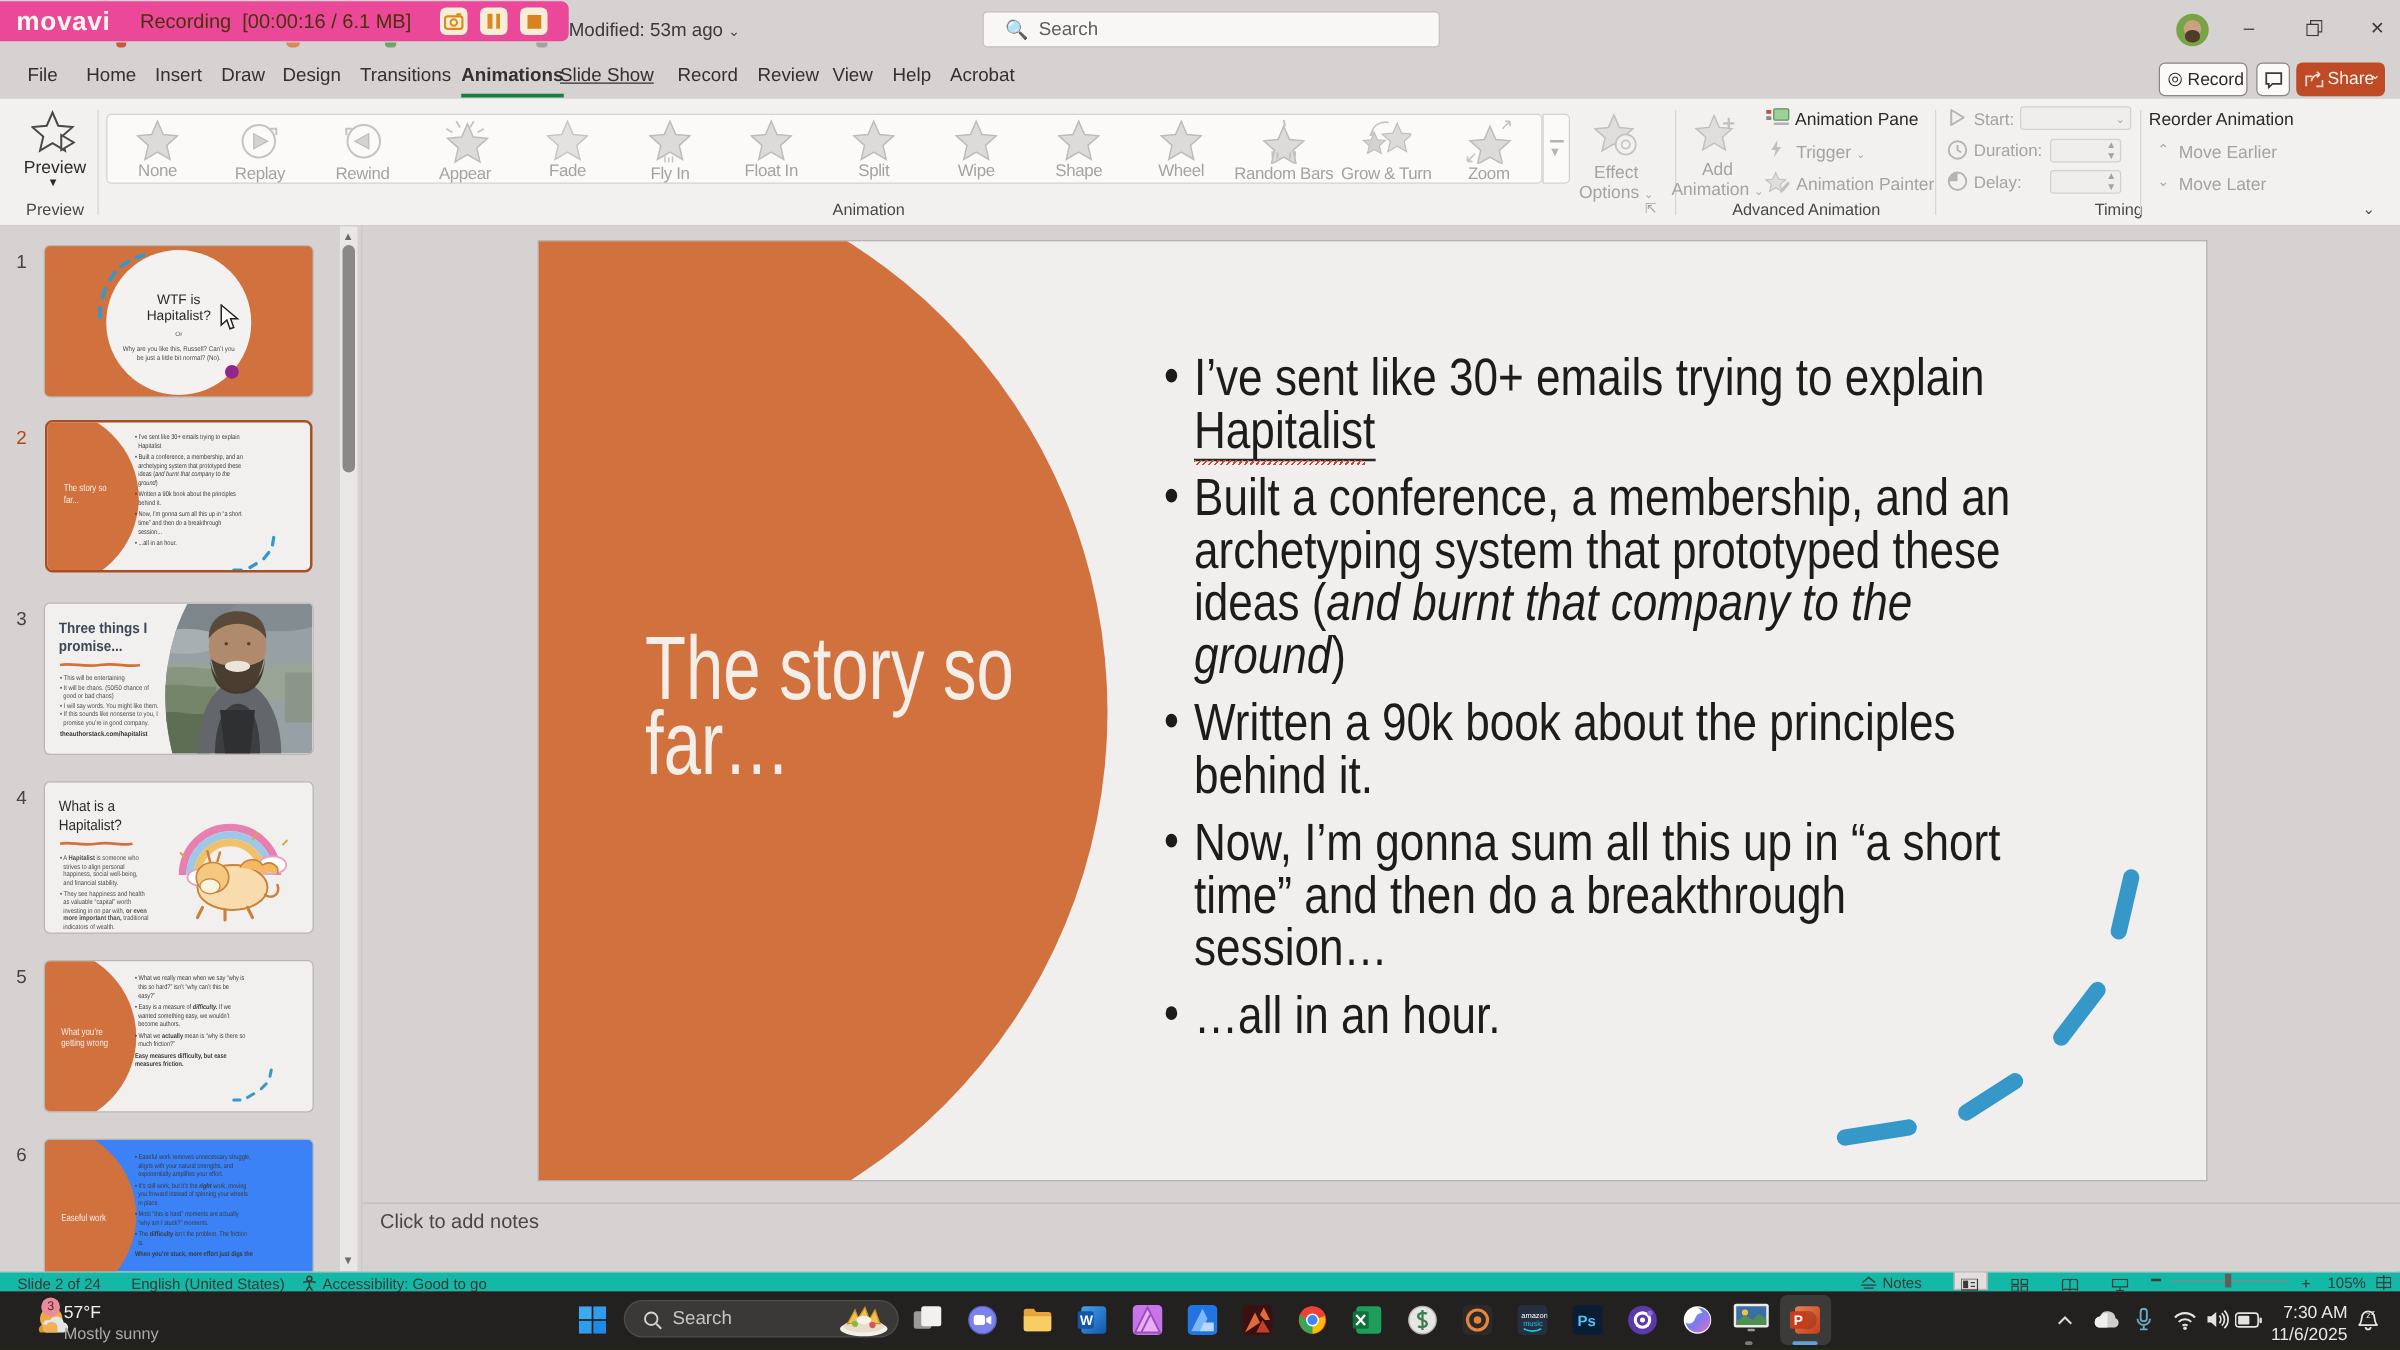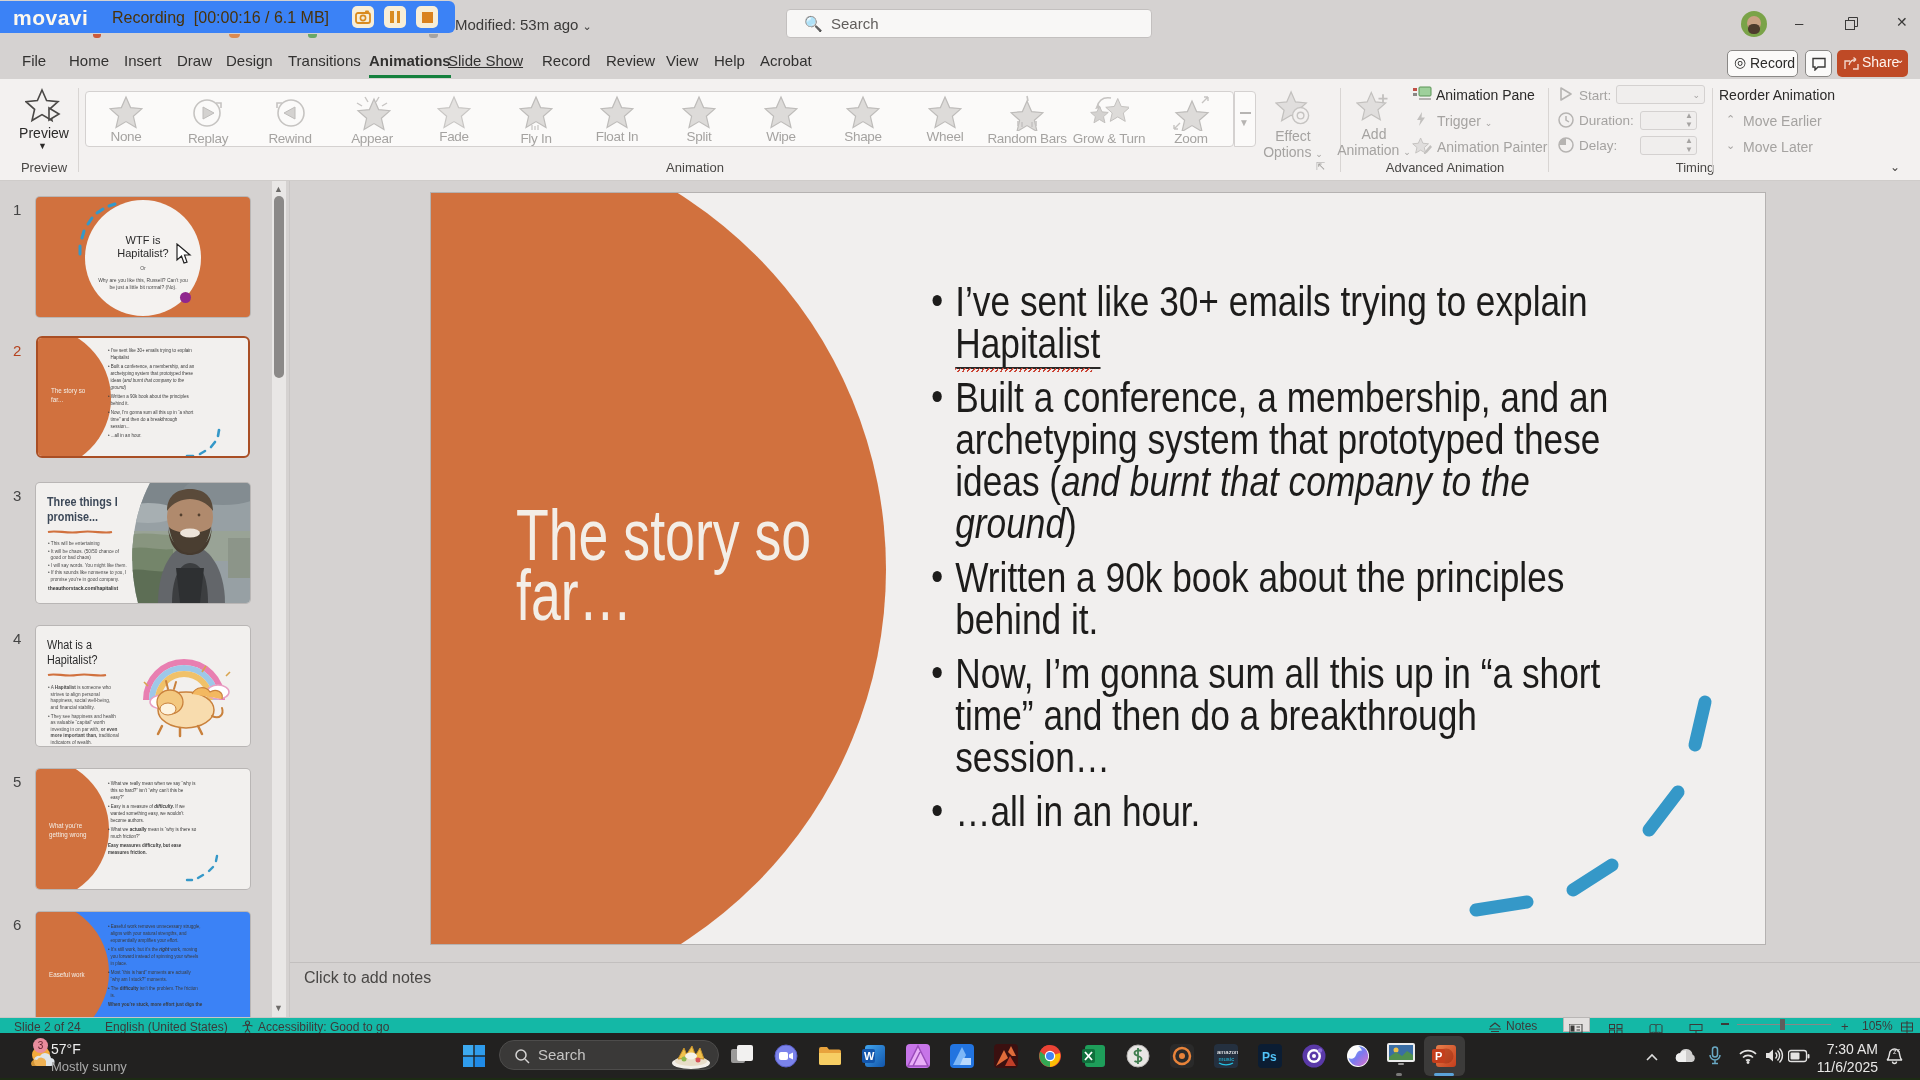--- a/index.html
+++ b/index.html
@@ -2,21 +2,21 @@
 <html><head><meta charset="utf-8">
 <style>
 * { margin:0; padding:0; box-sizing:border-box; }
 html,body { width:1920px; height:1080px; overflow:hidden; }
 body { font-family:"Liberation Sans", sans-serif; position:relative; background:#d5d2d1; }
 .abs { position:absolute; }
 
 #titlebar { left:0; top:0; width:1920px; height:46px; background:#d5d2d1; }
 #tabrow { left:0; top:46px; width:1920px; height:33px; background:#d5d2d1; }
 #ribbon { left:0; top:79px; width:1920px; height:102px; background:#f3f1f0; border-bottom:1px solid #cfccca; border-radius:0 0 0 0; }
-#movavi { left:0; top:1px; width:455px; height:32px; background:#3b82f6; border-radius:0 6px 6px 0;text-align:center; }
+#movavi { left:0; top:1px; width:455px; height:32px; background:#ec4899; border-radius:0 6px 6px 0;text-align:center; }
 #movavi .logo { position:absolute; left:13px; top:5px; color:#fdf8ee; font-size:21px; font-weight:bold; letter-spacing:.5px; }
 #movavi .rec { position:absolute; left:112px; top:8px; color:#4a3208; font-size:16px; }
 .mvbtn { position:absolute; top:5px; width:22px; height:22px; background:#f7eed8; border-radius:5px; }
 
 #searchbox { left:786px; top:9px; width:366px; height:29px; background:#f8f7f6; border:1px solid #c3c0bf; border-radius:4px; color:#605d5b; font-size:15px; }
 
 .winbtn { top:14px; color:#3b3a39; font-size:15px; }
 
 .tab { position:absolute; top:52px; height:26px; color:#323130; font-size:15px; }
 #rec-btn,#cmt-btn,#share-btn { position:absolute; top:50px; height:27px; border-radius:5px; font-size:15px; }

